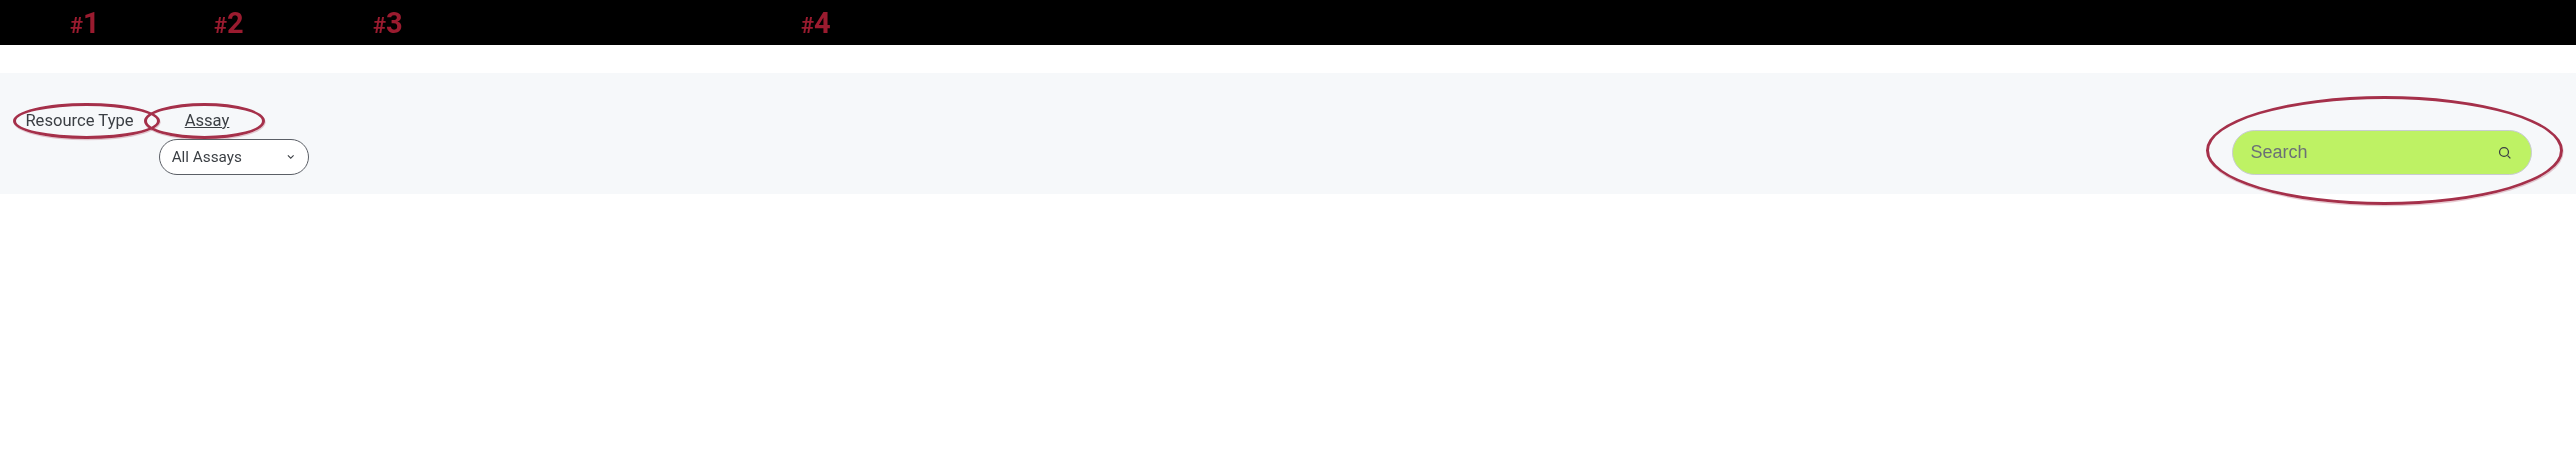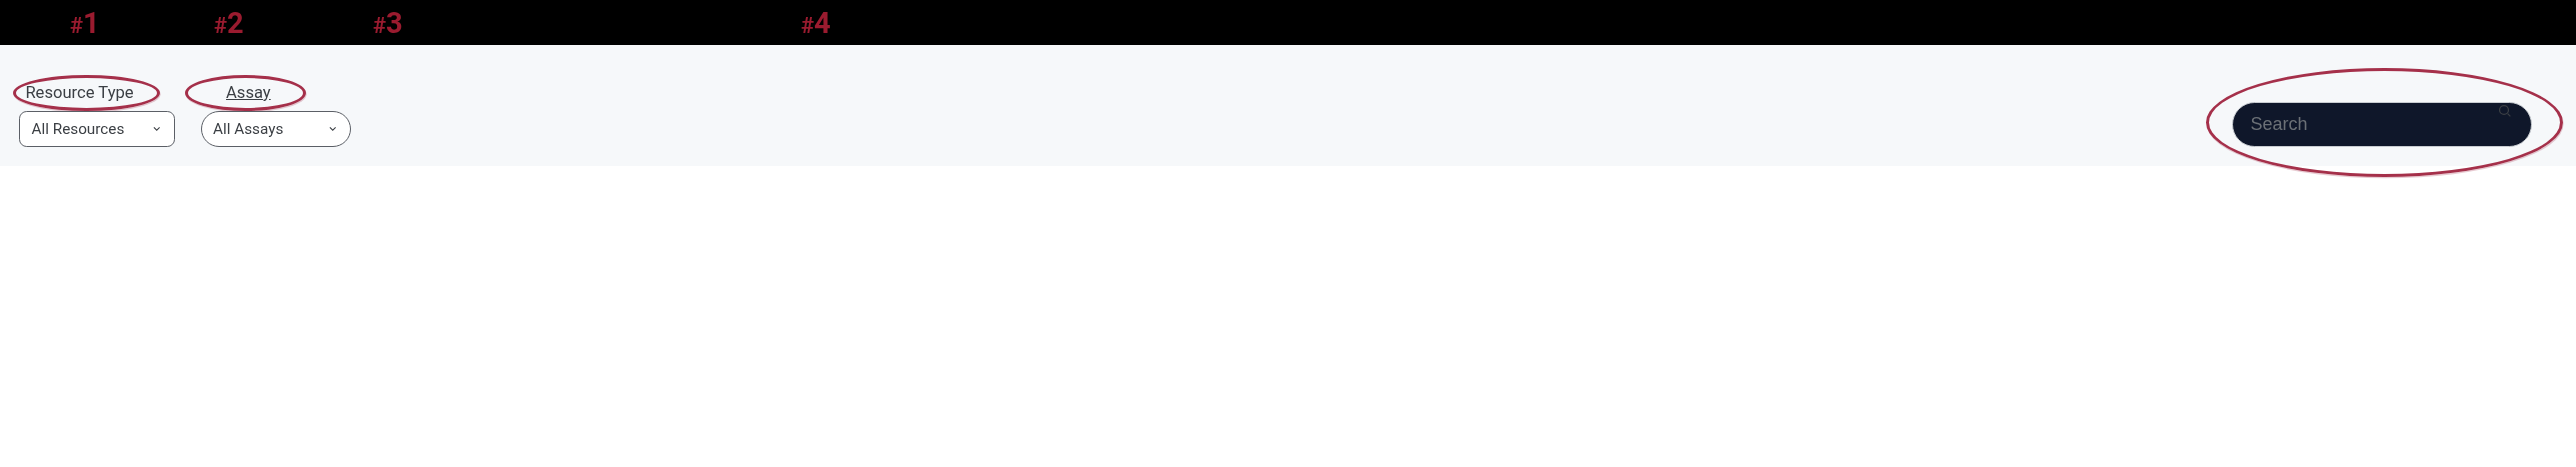--- a/index.html
+++ b/index.html
@@ -22,20 +22,21 @@
     top: 6.4px;
   }
   .annot-num .hash { font-size: 22px; font-weight: 700; }
   .filterbar {
     background: #f6f8fa;
     padding: 11.5px 19px 19px 19px;
     display: flex;
     align-items: flex-end;
     position: relative;
     min-height: 121px;
+    margin-top: 28px;
   }
   .filters-left {
     display: flex;
     gap: 25.5px;
   }
   .filter-group {
     display: flex;
     flex-direction: column;
     gap: 9px;
     position: relative;
@@ -71,21 +72,22 @@
   }
   .search-wrap {
     margin-left: auto;
     margin-right: 25.5px;
     position: relative;
     display: flex;
     align-items: center;
   }
   .search-box {
     display: flex;
-    background: #0f172a;
+    align-items: center;
+    background: #bef264;
     border: 1px solid #c8ccd1;
     border-radius: 638px;
     height: 45px;
     width: 300px;
     padding: 0 18px;
     position: relative;
     z-index: 2;
   }
   .search-input {
     flex: 1;
@@ -122,26 +124,20 @@
   <div class="annot-num" style="left:801px;"><span class="hash">#</span><span>4</span></div>
 </div>
 
 <div class="filterbar">
 
   <div class="filters-left">
 
     <div class="filter-group">
       <div class="ellipse" style="left:-6.4px; top:-7.7px; width:147px; height:36px;"></div>
       <div class="filter-label">Resource Type</div>
-      <div class="dropdown" style="min-width:156px;">
-        <span class="dropdown-text">All Resources</span>
-        <svg class="chevron" viewBox="0 0 24 24" fill="none" stroke="#3b3f44" stroke-width="2.2">
-            <polyline points="6 9 12 15 18 9"></polyline>
-          </svg>
-      </div>
     </div>
 
 
     <div class="filter-group">
       <div class="ellipse" style="left:-15.3px; top:-7.7px; width:121px; height:36px;"></div>
       <div class="filter-label" style="padding-left:25.5px;text-decoration:underline;">Assay</div>
       <div class="dropdown" style="min-width:150px;border-radius:18px;">
         <span class="dropdown-text">All Assays</span>
         <svg class="chevron" viewBox="0 0 24 24" fill="none" stroke="#3b3f44" stroke-width="2.2">
             <polyline points="6 9 12 15 18 9"></polyline>

